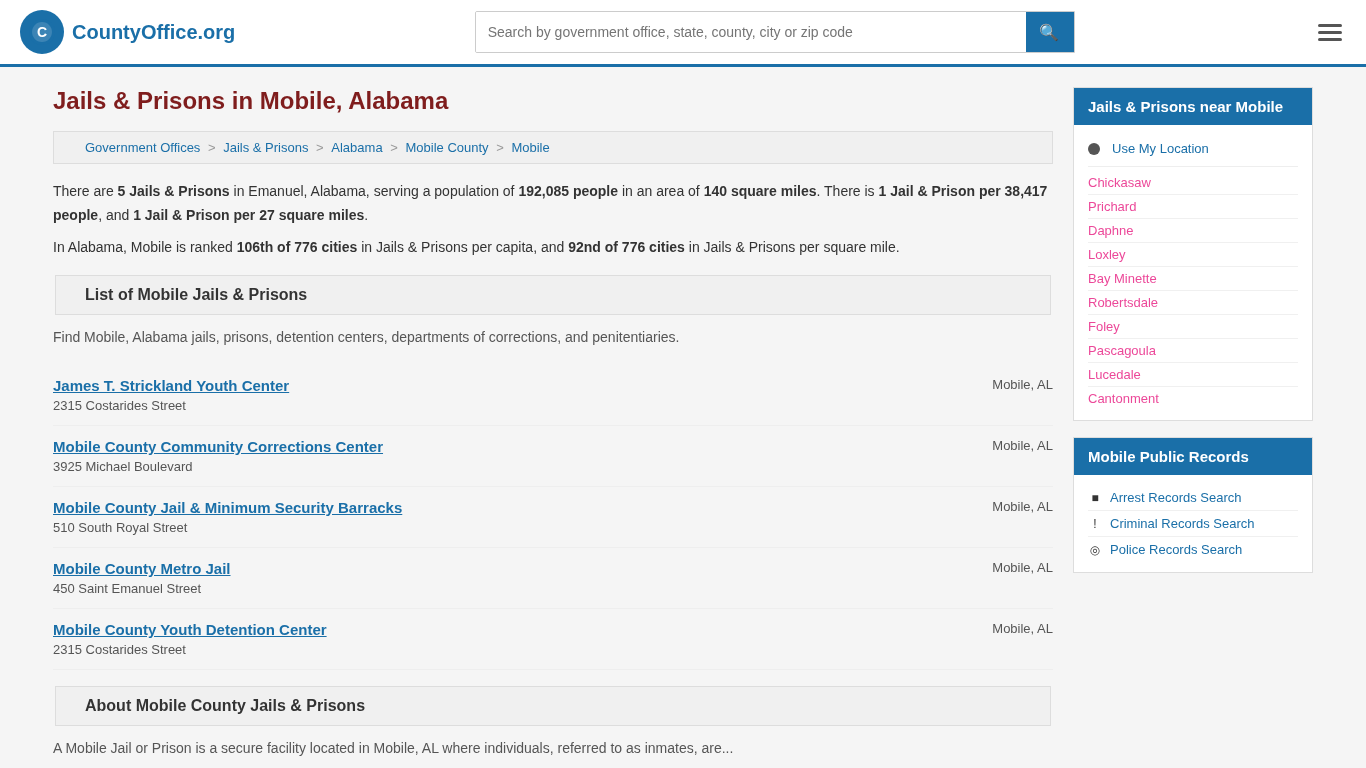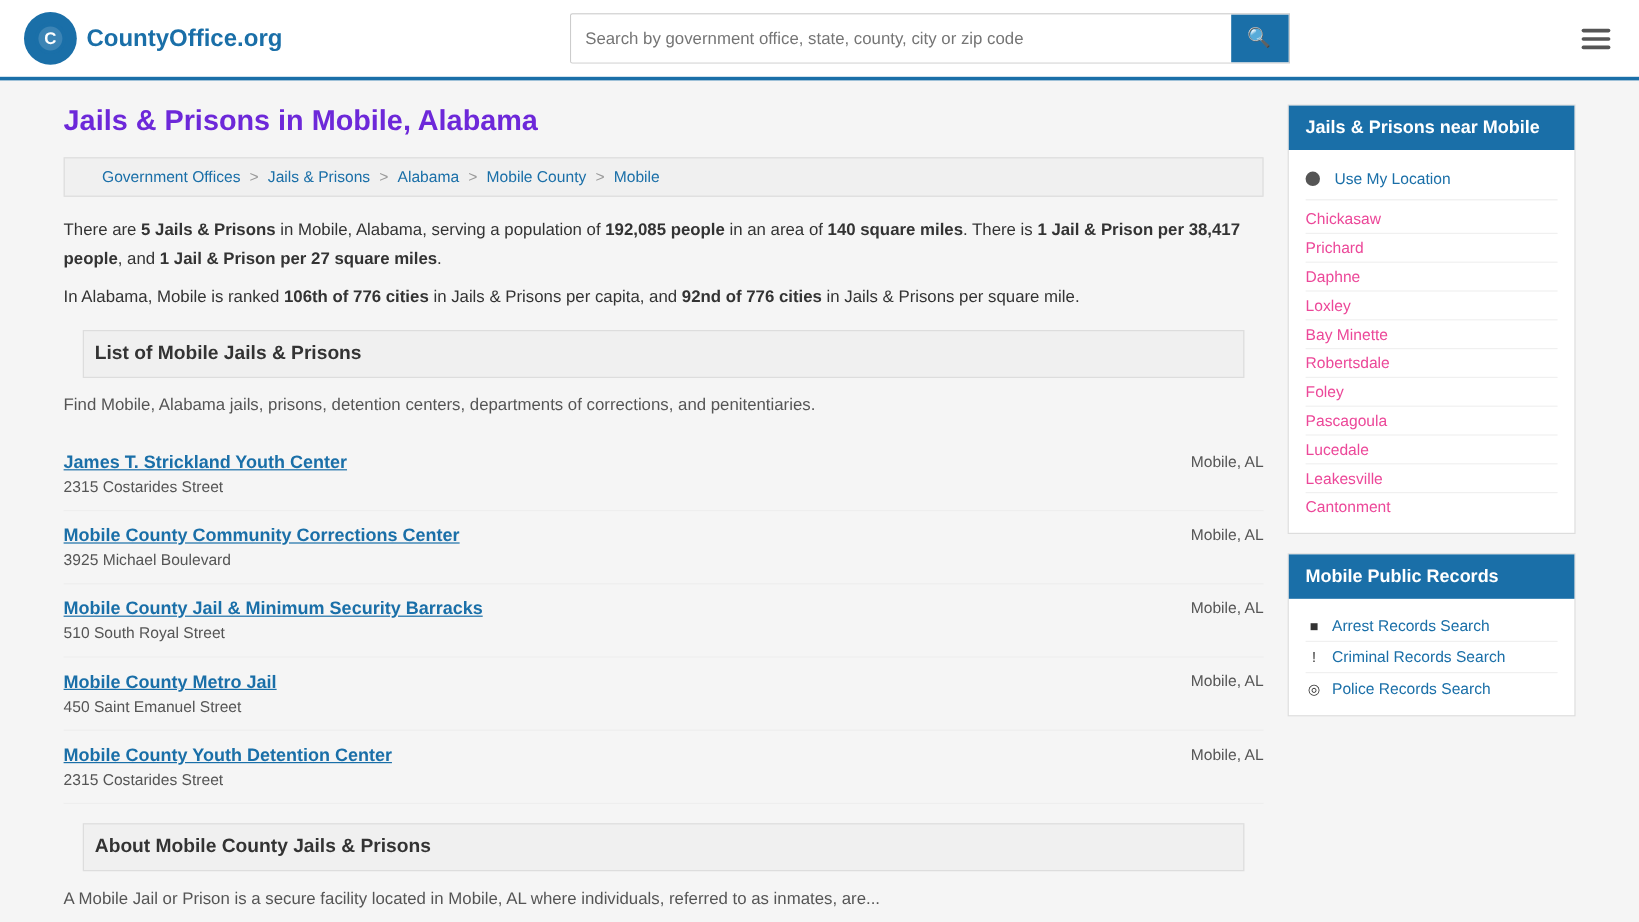--- a/index.html
+++ b/index.html
@@ -98,21 +98,21 @@
     }
     #sidebar {
       width: 240px;
       flex-shrink: 0;
     }
 
     
     #page-title {
       font-size: 24px;
       font-weight: bold;
-      color: #6d28d9;
+      color: #7f1d1d;
       margin-bottom: 16px;
     }
 
     
     #breadcrumb-bar {
       background: #f0f0f0;
       border: 1px solid #ddd;
       padding: 8px 31px;
       font-size: 13px;
       color: #555;
@@ -130,25 +130,25 @@
       line-height: 1.7;
       margin-bottom: 14px;
       color: #333;
     }
     #description b { font-weight: bold; }
 
     
     .section-header {
       background: #f0f0f0;
       border: 1px solid #ddd;
-      padding: 10px 9px;
+      padding: 10px 29px;
       font-size: 16px;
       font-weight: bold;
       color: #333;
-      margin: 16px 16px 10px;
+      margin: 16px 2px 10px;
     }
 
     
     .section-desc {
       font-size: 14px;
       color: #555;
       margin-bottom: 16px;
       padding: 4px 0;
     }
 
@@ -294,21 +294,21 @@
       <span> &gt; </span>
       <a href="#">Alabama</a>
       <span> &gt; </span>
       <a href="#">Mobile County</a>
       <span> &gt; </span>
       <a href="#">Mobile</a>
     </div>
 
     <div id="description">
       <p style="margin-bottom:8px;">
-        <span>There are </span><b>5 Jails &amp; Prisons</b><span> in Mobile, Alabama, serving a population of </span><b>192,085 people</b><span> in an area of </span><b>140 square miles</b><span>. There is </span><b>1 Jail &amp; Prison per 38,417 people</b><span>, and </span><b>1 Jail &amp; Prison per 27 square miles</b><span>.</span>
+        <span>There are </span><b>5 Jails &amp; Prisons</b><span> in Emanuel, Alabama, serving a population of </span><b>192,085 people</b><span> in an area of </span><b>140 square miles</b><span>. There is </span><b>1 Jail &amp; Prison per 38,417 people</b><span>, and </span><b>1 Jail &amp; Prison per 27 square miles</b><span>.</span>
       </p>
       <p>
         <span>In Alabama, Mobile is ranked </span><b>106th of 776 cities</b><span> in Jails &amp; Prisons per capita, and </span><b>92nd of 776 cities</b><span> in Jails &amp; Prisons per square mile.</span>
       </p>
     </div>
 
     <div class="section-header">List of Mobile Jails &amp; Prisons</div>
     <p class="section-desc">Find Mobile, Alabama jails, prisons, detention centers, departments of corrections, and penitentiaries.</p>
 
     <div id="jail-list">
@@ -365,21 +365,20 @@
         <div id="nearby-cities-list">
             <a class="sidebar-link" href="#">Chickasaw</a>
             <a class="sidebar-link" href="#">Prichard</a>
             <a class="sidebar-link" href="#">Daphne</a>
             <a class="sidebar-link" href="#">Loxley</a>
             <a class="sidebar-link" href="#">Bay Minette</a>
             <a class="sidebar-link" href="#">Robertsdale</a>
             <a class="sidebar-link" href="#">Foley</a>
             <a class="sidebar-link" href="#">Pascagoula</a>
             <a class="sidebar-link" href="#">Lucedale</a>
-            <a class="sidebar-link" href="#">Leakesville</a>
             <a class="sidebar-link" href="#">Cantonment</a>
           </div>
       </div>
     </div>
 
     <div class="sidebar-box">
       <div class="sidebar-box-header">Mobile Public Records</div>
       <div class="sidebar-box-content">
         <div id="public-records-list">
             <div class="sidebar-record-item">

